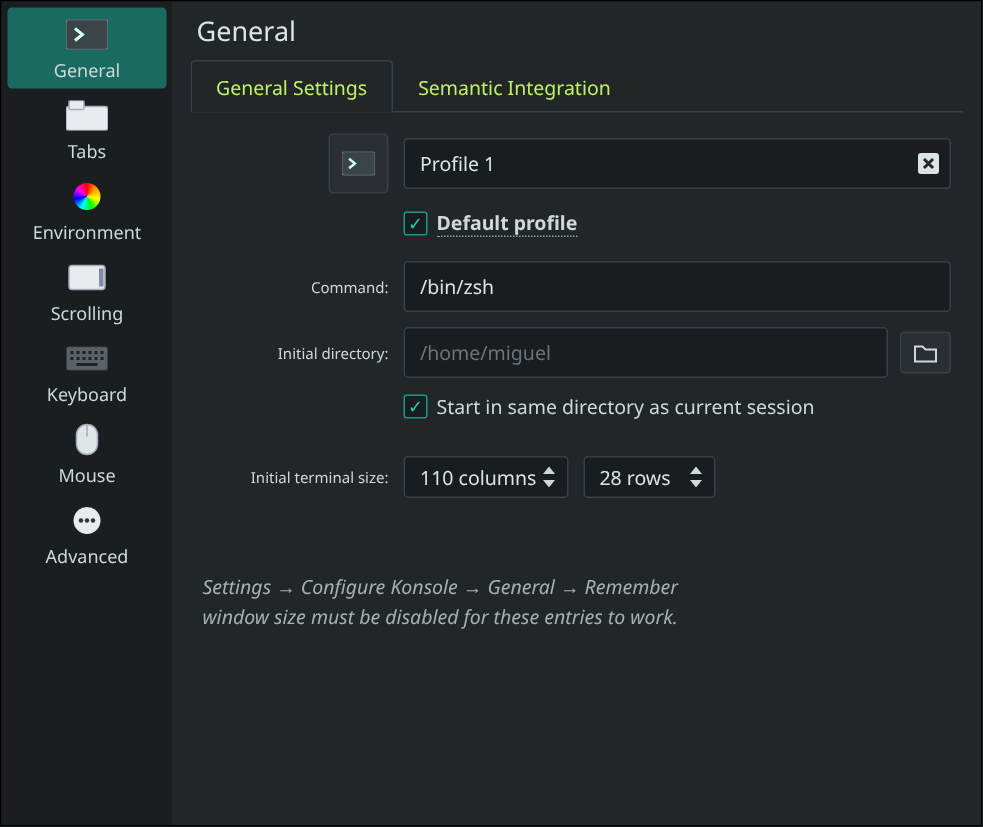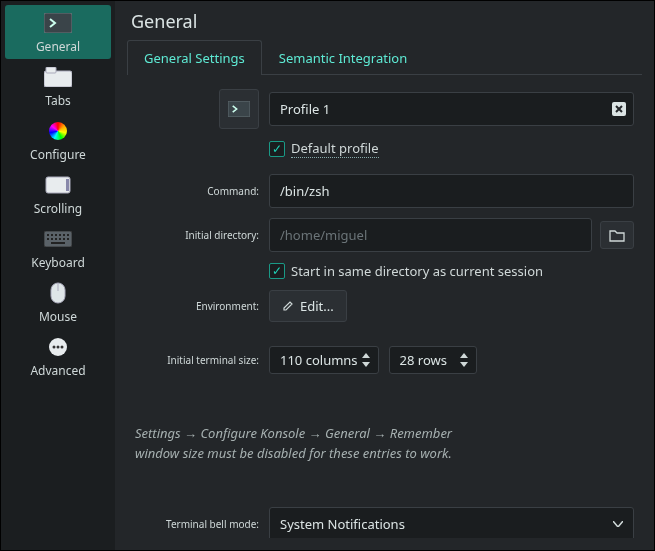--- a/index.html
+++ b/index.html
@@ -6,36 +6,36 @@
 body { background: #1b2b2b; color: #d0d8d8; font-size: 13px; width: 655px; height: 551px; overflow: hidden; }
 .root { display: flex; width: 655px; height: 551px; background: #232629; border: 1px solid #000; }
 .sidebar { width: 114px; background: #1b1e20; display: flex; flex-direction: column; align-items: center; padding-top: 4px; }
 .side-item { width: 106px; display: flex; flex-direction: column; align-items: center; padding: 6px 0 4px; cursor: pointer; color: #cfd8d8; }
 .side-item.selected { background: #1a6b5f; border-radius: 3px; }
 .side-icon { width: 32px; height: 24px; display: flex; align-items: center; justify-content: center; margin-bottom: 3px; }
 .side-label { font-size: 12px; }
 .content { flex: 1; display: flex; flex-direction: column; padding: 8px 12px 12px 12px; background: #232629; }
 h1.title { font-size: 18px; font-weight: 400; color: #dbe4e4; margin: 0 0 6px 4px; }
 .tabbar { display: flex; border-bottom: 1px solid #3a3f44; }
-.tab { padding: 8px 16px; font-size: 13px; color: #5eead4; cursor: pointer; border: 1px solid transparent; border-bottom: none; position: relative; top: 1px; }
+.tab { padding: 8px 16px; font-size: 13px; color: #bef264; cursor: pointer; border: 1px solid transparent; border-bottom: none; position: relative; top: 1px; }
 .tab.active { background: #232629; border-color: #3a3f44; border-radius: 3px 3px 0 0; }
 .panel { flex: 1; padding: 14px 8px 8px 8px; overflow: auto; }
 .row { display: flex; align-items: center; margin-bottom: 10px; }
 .lbl { width: 134px; text-align: right; padding-right: 10px; color: #cfd8d8; font-size: 10px; }
 .field { flex: 1; display: flex; align-items: center; gap: 8px; }
 .input { background: #1a1d1f; border: 1px solid #3a3f44; border-radius: 3px; padding: 7px 10px; color: #dbe4e4; font-size: 13px; width: 100%; }
 .input::placeholder { color: #6b7478; }
 .input.disabled { color: #22c55e; }
 .btn { background: #2b2f33; border: 1px solid #3a3f44; border-radius: 3px; padding: 6px 12px; color: #dbe4e4; font-size: 13px; cursor: pointer; display: inline-flex; align-items: center; gap: 6px; }
 .btn.icon-only { padding: 6px 8px; }
 .bigicon { width: 40px; height: 40px; border: 1px solid #3a3f44; border-radius: 3px; background: #2b2f33; display: flex; align-items: center; justify-content: center; }
 .chk { display: inline-flex; align-items: center; gap: 6px; cursor: pointer; }
 .chkbox { width: 16px; height: 16px; border: 1px solid #1a9986; border-radius: 2px; background: #1a1d1f; display: flex; align-items: center; justify-content: center; }
 .chkmark { color: #1fd1b6; font-size: 12px; line-height: 1; }
-.underdot { border-bottom: 1px dotted #8aa; }
+.underdot { border-bottom: 1px dotted #8aa; font-weight: bold; }
 .spin { display: flex; align-items: center; background: #1a1d1f; border: 1px solid #3a3f44; border-radius: 3px; padding: 4px 4px 4px 10px; }
 .spin .v { min-width: 76px; font-size: 13px; color: #dbe4e4; }
 .spin .spn { width: 16px; display: flex; flex-direction: column; }
 .spin .spn div { height: 9px; display:flex; align-items:center; justify-content:center; cursor:pointer; }
 .spin .spn svg { display:block; }
 .hint { font-style: italic; color: #a6b0b0; font-size: 13px; line-height: 1.5; max-width: 360px; }
 .sel { background: #1a1d1f; border: 1px solid #3a3f44; border-radius: 3px; padding: 7px 10px; color: #dbe4e4; font-size: 13px; flex:1; display:flex; align-items:center; justify-content:space-between; cursor:pointer; }
 .clear-x { position:absolute; right:8px; top:50%; transform:translateY(-50%); cursor:pointer; }
 .relwrap { position: relative; flex: 1; }
 .color-wheel { width:18px; height:18px; border-radius:50%; background: conic-gradient(red,orange,yellow,lime,cyan,blue,magenta,red); }
@@ -62,21 +62,21 @@
             <rect x="0" y="4" width="28" height="16" rx="2" fill="#e8ecee" stroke="#aab"></rect>
             <rect x="2" y="0" width="10" height="6" rx="1" fill="#e8ecee" stroke="#aab"></rect>
           </svg>
       </div>
       <span class="side-label">Tabs</span>
     </div>
     <div class="side-item">
       <div class="side-icon">
         <div class="color-wheel"></div>
       </div>
-      <span class="side-label">Configure</span>
+      <span class="side-label">Environment</span>
     </div>
     <div class="side-item">
       <div class="side-icon">
         <svg width="28" height="20" viewBox="0 0 28 20">
             <rect x="2" y="2" width="24" height="16" rx="2" fill="#e8ecee" stroke="#aab"></rect>
             <rect x="22" y="4" width="3" height="12" fill="#88a"></rect>
           </svg>
       </div>
       <span class="side-label">Scrolling</span>
     </div>
@@ -195,31 +195,20 @@
         <div class="field">
           <label class="chk">
             <span class="chkbox">
                 <span class="chkmark">✓</span>
               </span>
             <span>Start in same directory as current session</span>
           </label>
         </div>
       </div>
 
-      <div class="row">
-        <div class="lbl">Environment:</div>
-        <div class="field">
-          <button class="btn">
-            <svg width="12" height="12" viewBox="0 0 12 12">
-                <path d="M2 10 L2 8 L8 2 L10 4 L4 10 Z" fill="none" stroke="#cfd8d8" stroke-width="1.2"></path>
-              </svg>
-            <span>Edit...</span>
-          </button>
-        </div>
-      </div>
 
       <div style="height:14px"></div>
 
       <div class="row">
         <div class="lbl">Initial terminal size:</div>
         <div class="field" style="gap:10px;">
           <div class="spin">
             <span class="v">110 columns</span>
             <span class="spn">
               <div>
@@ -253,27 +242,16 @@
       </div>
 
       <div style="height:40px"></div>
 
       <div class="hint">
         <i><span>Settings → Configure Konsole → General → Remember window size</span></i><span> must be disabled for these entries to work.</span>
       </div>
 
       <div style="height:44px"></div>
 
-      <div class="row">
-        <div class="lbl">Terminal bell mode:</div>
-        <div class="field">
-          <div class="sel">
-            <span>System Notifications</span>
-            <svg width="10" height="6">
-                <path d="M0 0 L5 6 L10 0" fill="none" stroke="#cfd8d8" stroke-width="1.5"></path>
-              </svg>
-          </div>
-        </div>
-      </div>
 
     </div>
   </div>
 </div>
 
 </body></html>

